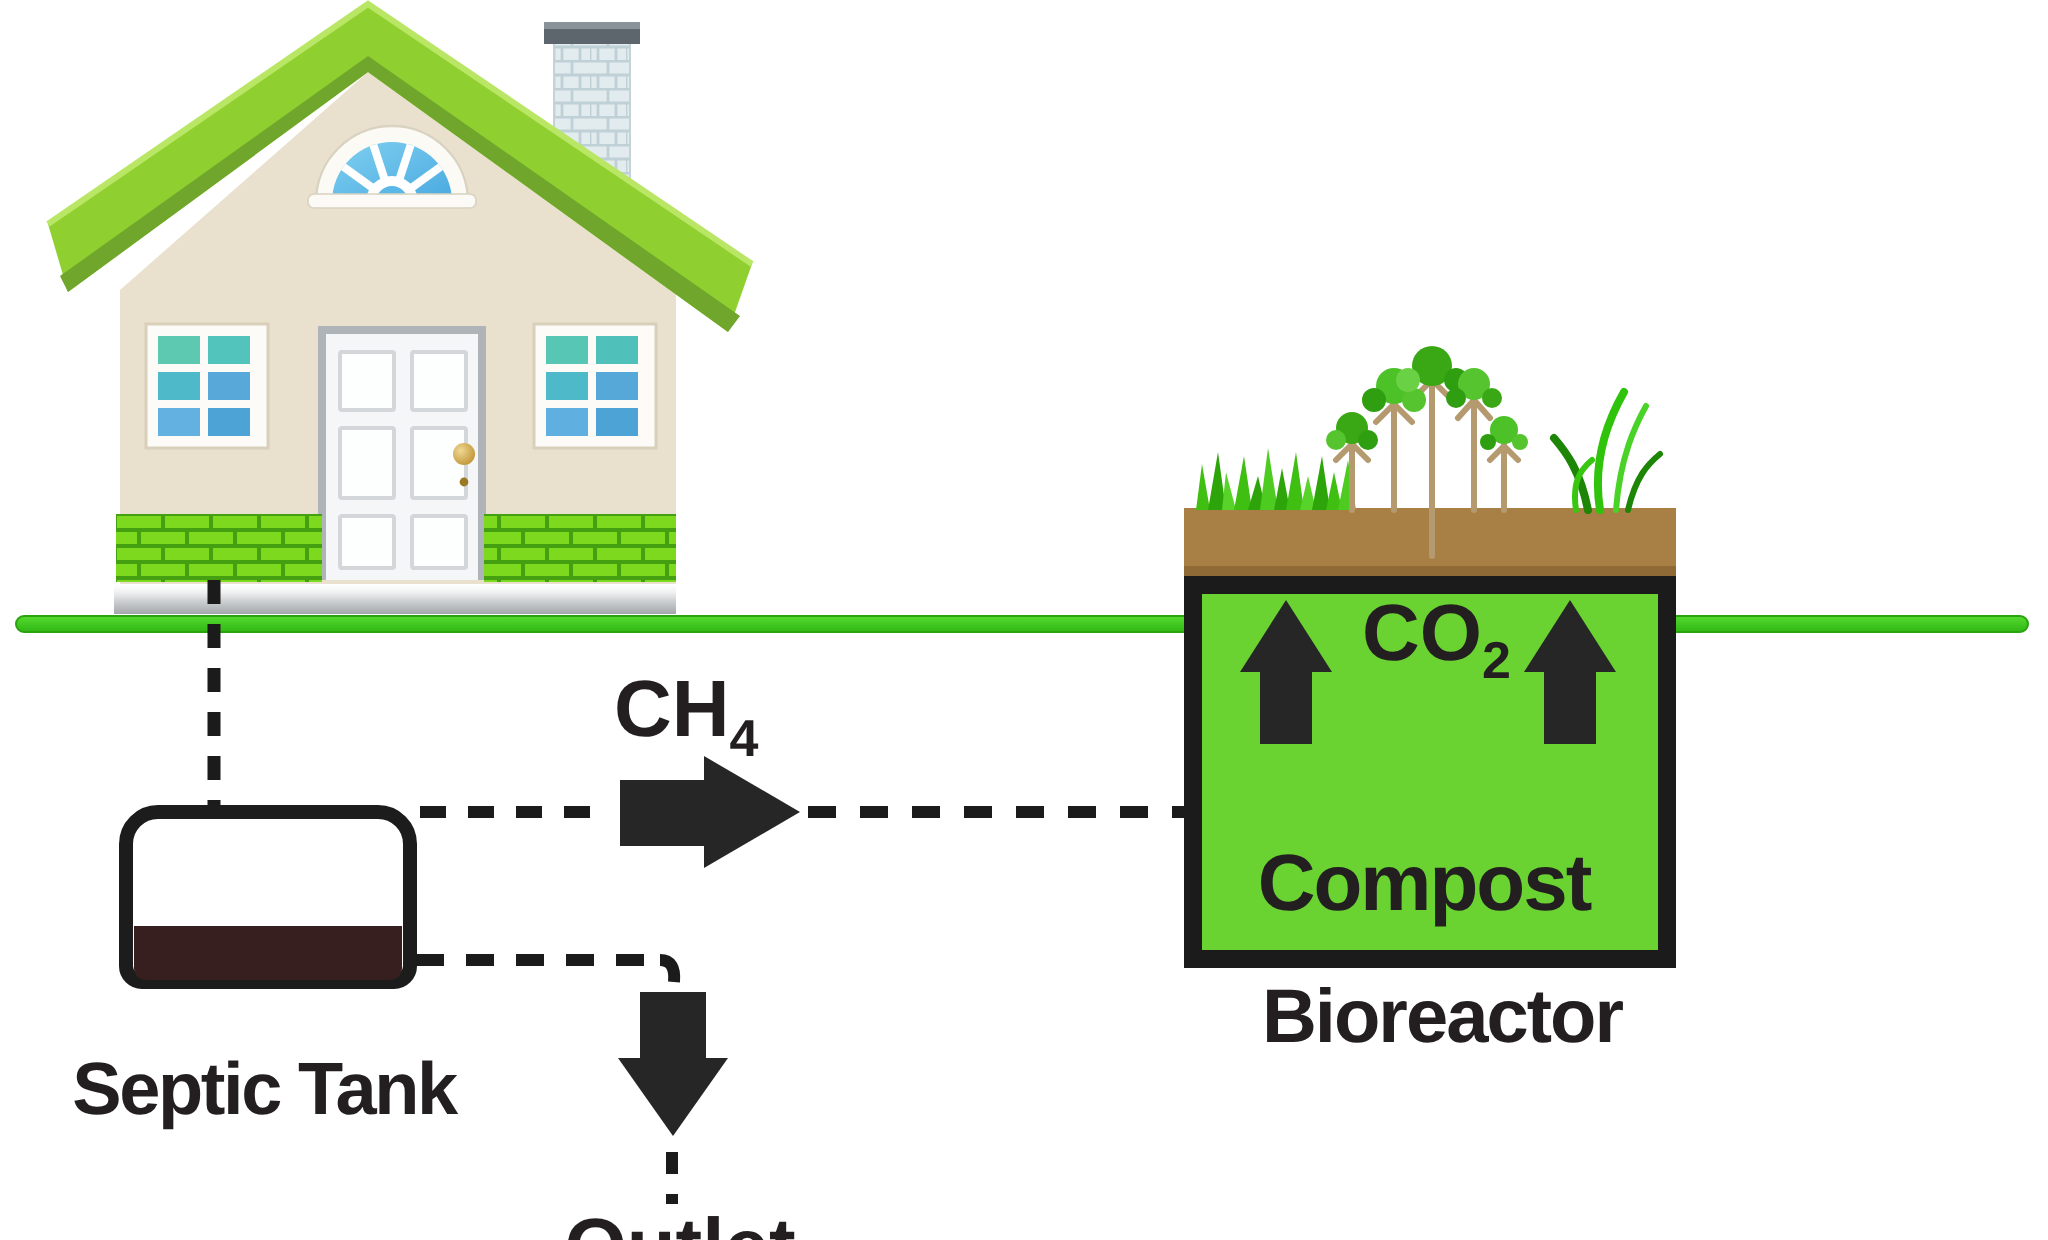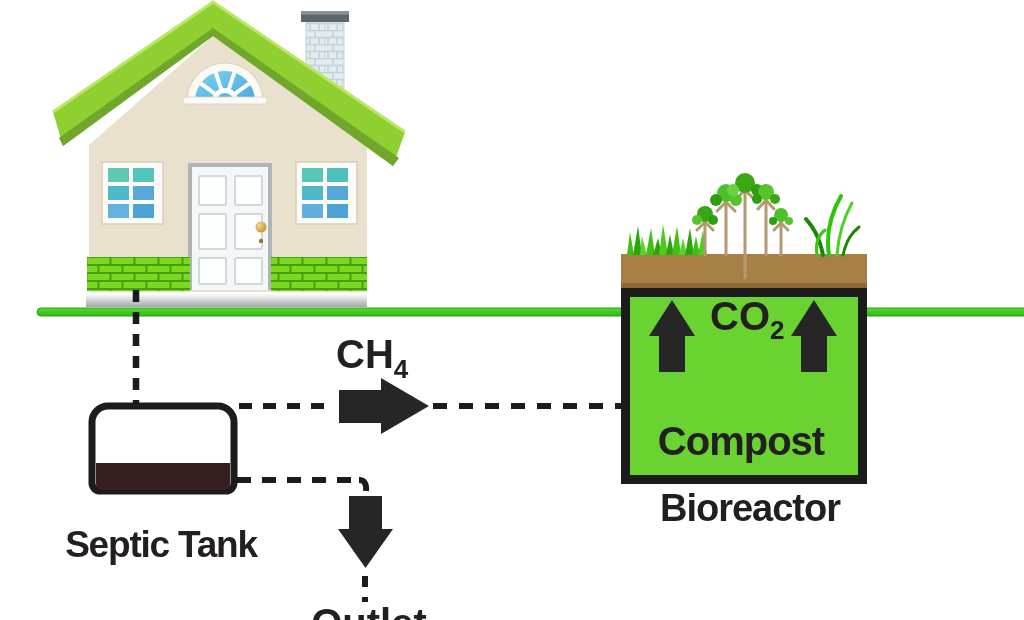--- a/index.html
+++ b/index.html
@@ -9,21 +9,20 @@
     height: 620px;
     overflow: hidden;
     background: #ffffff;
     font-family: "Liberation Sans", sans-serif;
   }
   #stage {
     position: relative;
     width: 865px;
     height: 620px;
     background: #ffffff;
-    padding-left: 29px;
   }
   svg { display: block; }
   text, tspan {
     font-family: "Liberation Sans", "DejaVu Sans", sans-serif;
     font-weight: bold;
     fill: #231f20;
   }
 </style>
 </head>
 <body>

